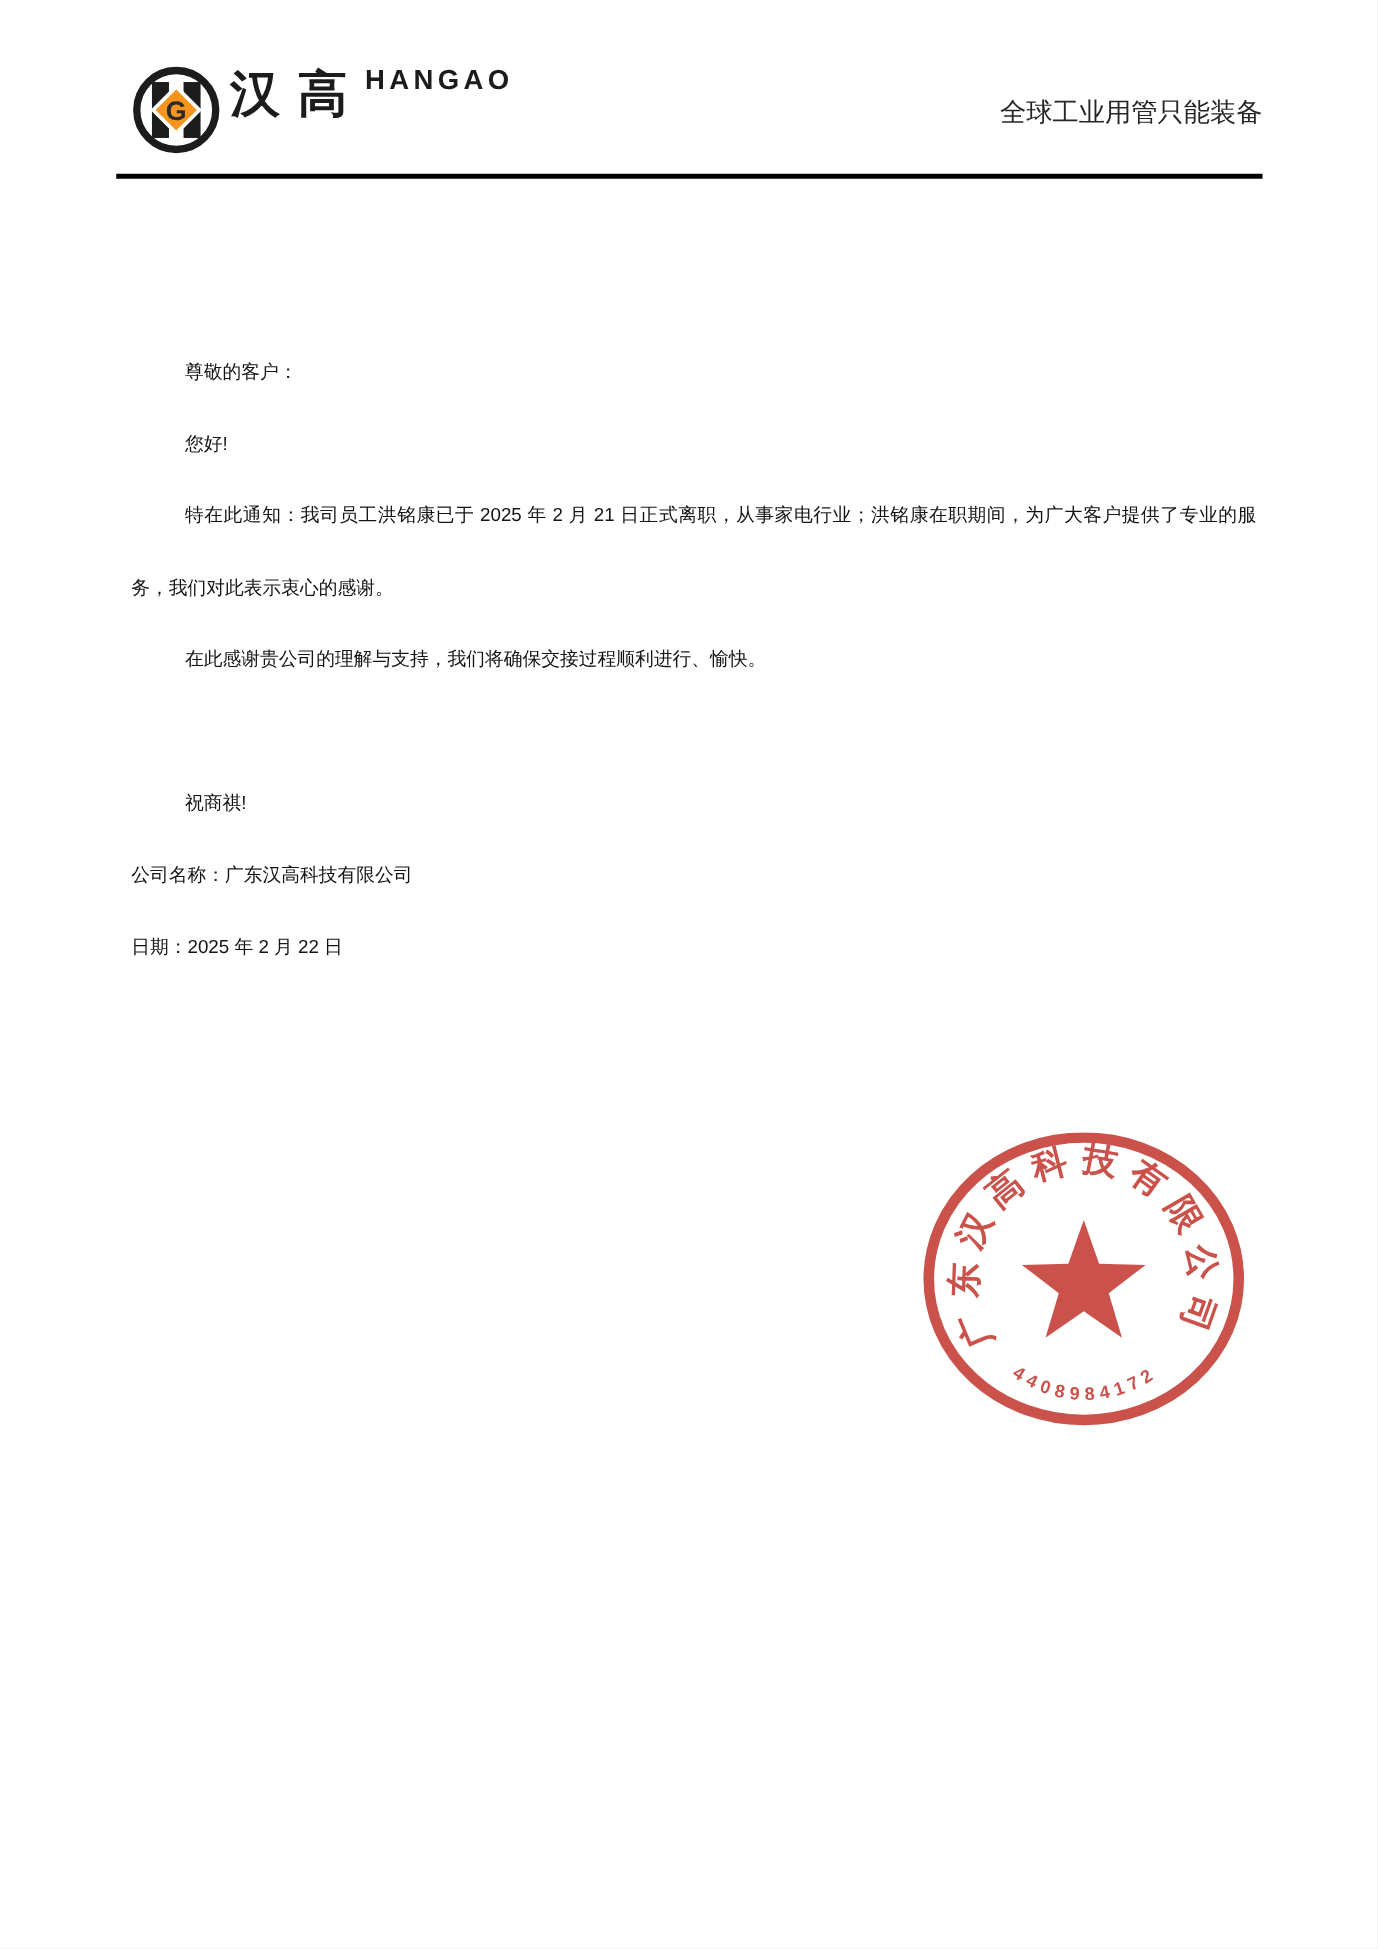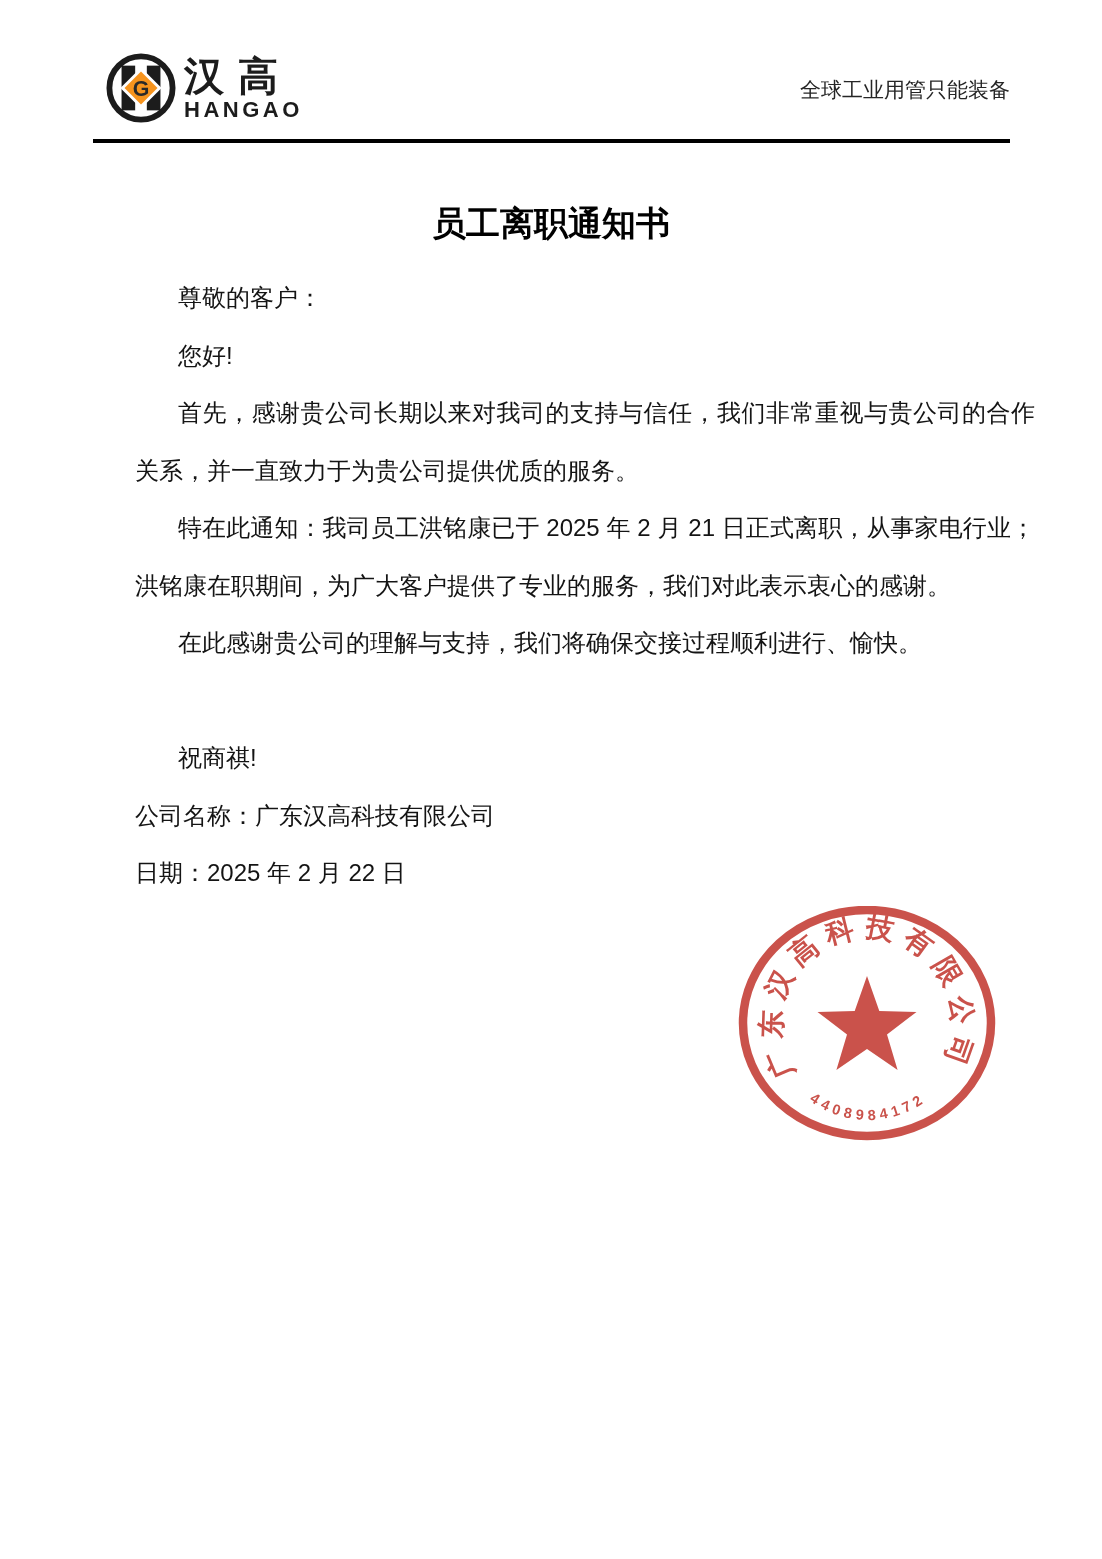--- a/index.html
+++ b/index.html
@@ -15,21 +15,21 @@
   }
   
   .header {
     position:absolute; left:93px; right:92px; top:0;
     height:143px;
     border-bottom:4px solid #000;
     display:flex; justify-content:space-between; align-items:flex-start;
   }
   .brand { display:flex; align-items:flex-start; margin:53px 0 0 13px; }
   .brand-icon { width:70px; height:70px; flex:0 0 auto; }
-  .brand-text { margin-left:8px; display:flex; flex-direction:column; }
+  .brand-text { margin-left:8px; display:flex; flex-direction:row; }
   .brand-cn {
     font-size:40px; font-weight:bold; color:#1c1c1c;
     letter-spacing:14px; line-height:46px; white-space:nowrap;
   }
   .brand-en {
     font-size:22px; font-weight:bold; color:#1c1c1c;
     letter-spacing:3.5px; line-height:20px; margin-top:1px;
   }
   .tagline {
     margin-top:76px;
@@ -38,24 +38,23 @@
   
   .doc-title {
     margin-top:58px;
     text-align:center;
     font-size:34px; font-weight:bold; color:#000;
     line-height:40px;
     position:absolute; left:0; right:0; top:145px;
   }
   .content {
     position:absolute; top:269px; left:105px; width:900px;
-    font-size:24px; line-height:57.5px;
+    font-size:15px; line-height:57.5px;
     text-align:justify;
     color:#141414;
-    margin-left:30px;
   }
   .content p { text-indent:43px; }
   .closing { margin-top:57.5px; }
   .sig-line { text-align:left; text-indent:0 !important; }
   
   .stamp {
     position:absolute; left:737px; top:906px;
     width:262px; height:240px;
     mix-blend-mode:multiply;
     opacity:0.83;
@@ -81,26 +80,24 @@
         <text x="36" y="44" font-size="22" font-weight="bold" fill="#2a2a2a" text-anchor="middle" font-family="Liberation Sans, sans-serif">G</text>
       </svg>
       <div class="brand-text">
         <span class="brand-cn">汉高</span>
         <span class="brand-en">HANGAO</span>
       </div>
     </div>
     <div class="tagline">全球工业用管只能装备</div>
   </div>
 
-  <div class="doc-title">员工离职通知书</div>
 
   <div class="content">
     <p>尊敬的客户：</p>
     <p>您好!</p>
-    <p>首先，感谢贵公司长期以来对我司的支持与信任，我们非常重视与贵公司的合作关系，并一直致力于为贵公司提供优质的服务。</p>
     <p>特在此通知：我司员工洪铭康已于 2025 年 2 月 21 日正式离职，从事家电行业；洪铭康在职期间，为广大客户提供了专业的服务，我们对此表示衷心的感谢。</p>
     <p>在此感谢贵公司的理解与支持，我们将确保交接过程顺利进行、愉快。</p>
     <p class="closing">祝商祺!</p>
     <p class="sig-line">公司名称：广东汉高科技有限公司</p>
     <p class="sig-line">日期：2025 年 2 月 22 日</p>
   </div>
 
   <svg class="stamp" viewBox="0 0 262 240">
     <defs>
       <path id="seal-top-arc" d="M 59.6 166.3 A 86 86 0 1 1 200.4 166.3" fill="none"></path>

